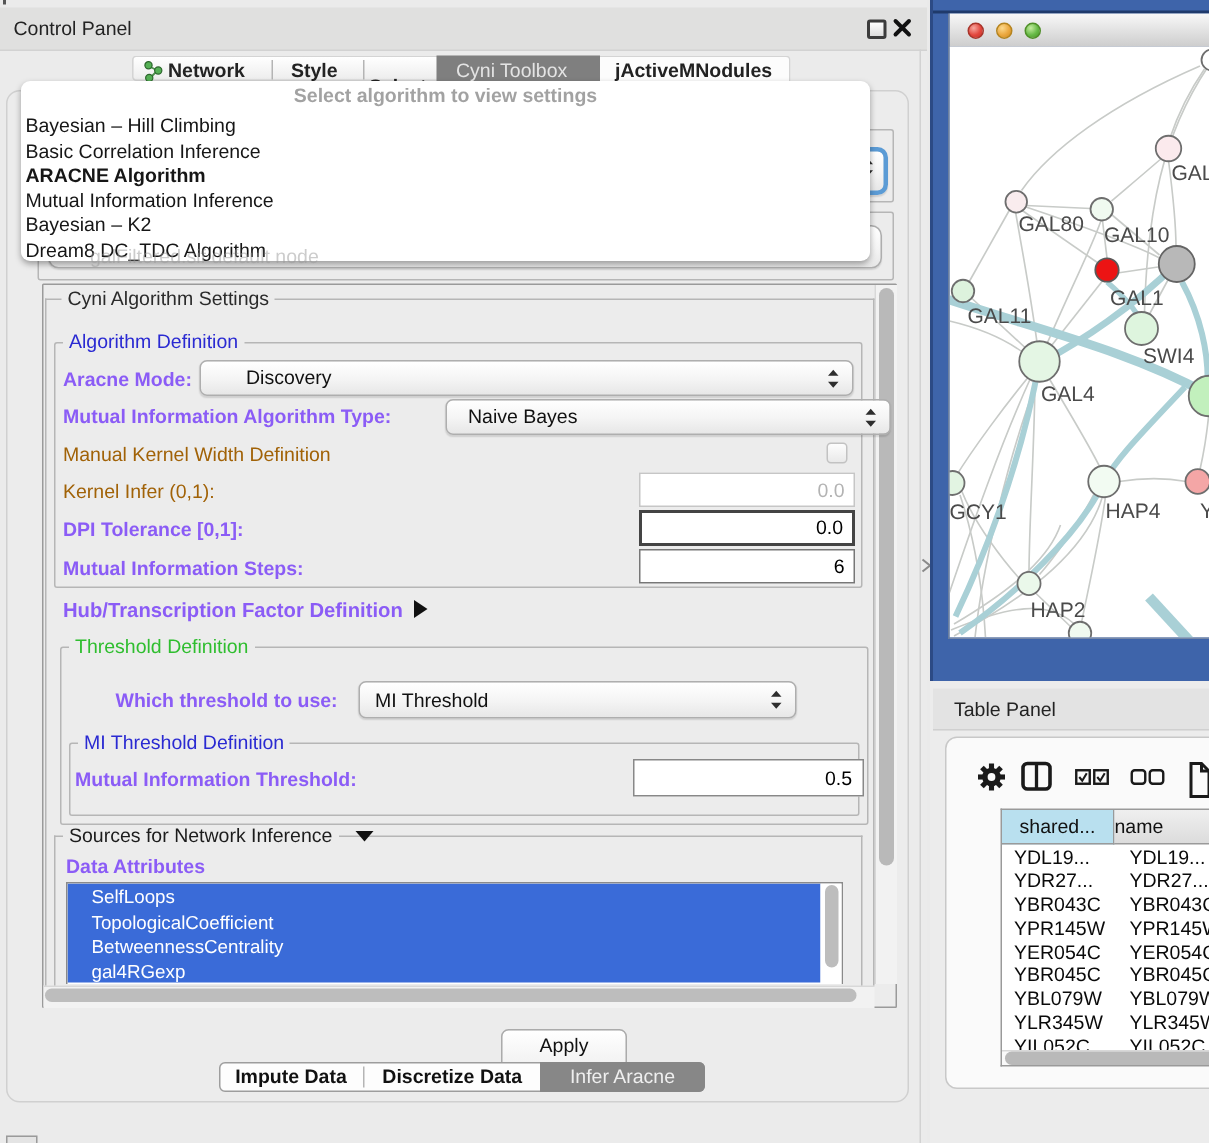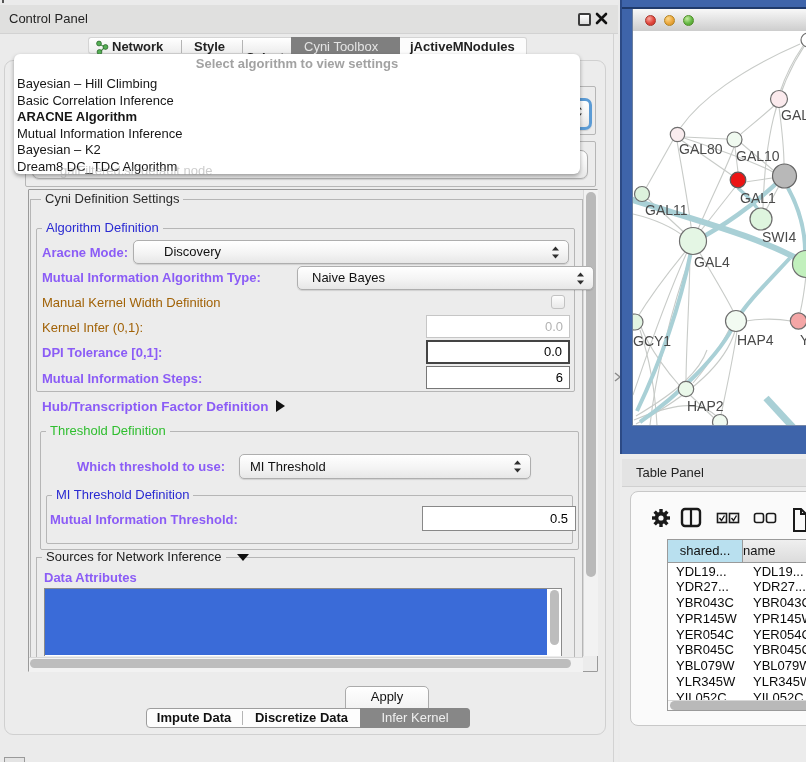--- a/index.html
+++ b/index.html
@@ -66,21 +66,21 @@
 
 <div class="abs" style="left:28px;top:189px;width:570px;height:483px;border:1px solid #9a9a9a;border-radius:1px;box-sizing:border-box;background:#ececec;"></div>
 
 <div class="abs" style="left:583px;top:190px;width:14px;height:466px;background:#f2f2f2;border-left:1px solid #d8d8d8;"></div>
 <div class="abs" style="left:585.5px;top:192px;width:10px;height:385px;background:#b9b9b9;border-radius:5px;"></div>
 
 <div class="abs" style="left:29px;top:657px;width:554px;height:14px;background:#f2f2f2;border-top:1px solid #d8d8d8;"></div>
 <div class="abs" style="left:30px;top:658.5px;width:541px;height:9.5px;background:#bdbdbd;border-radius:5px;"></div>
 
 <div class="abs" style="left:30px;top:199px;width:551px;height:457px;border:1px solid #b6b6b6;border-bottom:none;"></div>
-<div class="gtitle" style="left:41px;top:192px;color:#2b2b2b;">Cyni Definition Settings</div>
+<div class="gtitle" style="left:41px;top:192px;color:#2b2b2b;">Cyni Algorithm Settings</div>
 
 <div class="group" style="left:36px;top:228px;width:537px;height:162px;"></div>
 <div class="gtitle" style="left:42px;top:221px;color:#2a2ad2;">Algorithm Definition</div>
 
 <div class="lbl abs" style="left:42px;top:245px;">Aracne Mode:</div>
 <div class="combo" style="left:133px;top:240px;width:434px;height:22px;">
   <span class="ct" style="left:30px;line-height:22px;">Discovery</span>
   <svg width="9" height="13" style="position:absolute;right:8px;top:4.5px;">
       <path d="M4.5 0.5 L8 4.5 L1 4.5 Z M4.5 12.5 L8 8.5 L1 8.5 Z" fill="#2e2e2e"></path>
     </svg>
@@ -123,31 +123,35 @@
 
 <div class="abs" style="left:36px;top:557px;width:537px;height:99px;border:1px solid #b6b6b6;border-bottom:none;"></div>
 <div class="gtitle" style="left:42px;top:550px;color:#1c1c1c;">Sources for Network Inference</div>
 <svg class="abs" style="left:236px;top:552px;" width="14" height="10">
     <path d="M1 2 L13 2 L7 9 Z" fill="#111"></path>
   </svg>
 <div class="lbl abs" style="left:44px;top:570px;">Data Attributes</div>
 
 <div class="abs" style="left:44px;top:588px;width:518px;height:68px;background:#fff;border:1px solid #8a8a8a;border-bottom:none;box-sizing:border-box;overflow:hidden;">
   <div style="position:absolute;left:0px;top:0;width:502px;height:66px;background:#3a6bd8;"></div>
+  <div style="position:absolute;left:16px;top:1px;font-size:12.5px;color:#fff;line-height:16.5px;white-space:pre;">SelfLoops
+TopologicalCoefficient
+BetweennessCentrality
+gal4RGexp</div>
   <div style="position:absolute;left:502px;top:0;width:16px;height:68px;background:#fff;"></div>
   <div style="position:absolute;left:505px;top:1px;width:9px;height:55px;background:#bdbdbd;border-radius:5px;"></div>
 </div>
 
-<div class="abs" style="left:345px;top:686px;width:84px;height:33px;border:1px solid #ababab;border-radius:5px;background:linear-gradient(#ffffff,#ededed);box-sizing:border-box;text-align:center;line-height:19px;font-size:13px;color:#111;">Apply</div>
+<div class="abs" style="left:334px;top:686px;width:84px;height:33px;border:1px solid #ababab;border-radius:5px;background:linear-gradient(#ffffff,#ededed);box-sizing:border-box;text-align:center;line-height:19px;font-size:13px;color:#111;">Apply</div>
 
 <div class="abs" style="left:146px;top:708px;width:324px;height:20px;border:1px solid #9d9d9d;border-radius:4px;background:#fdfdfd;box-sizing:border-box;"></div>
 <div class="abs" style="left:146px;top:708px;width:96px;height:20px;line-height:20px;text-align:center;font-size:13px;font-weight:bold;color:#111;">Impute Data</div>
 <div class="abs" style="left:242px;top:711px;width:1px;height:14px;background:#b5b5b5;"></div>
 <div class="abs" style="left:243px;top:708px;width:117px;height:20px;line-height:20px;text-align:center;font-size:13px;font-weight:bold;color:#111;">Discretize Data</div>
-<div class="abs" style="left:360px;top:708px;width:110px;height:20px;background:#878787;border-radius:0 4px 4px 0;line-height:20px;text-align:center;font-size:13px;color:#efefef;">Infer Kernel</div>
+<div class="abs" style="left:360px;top:708px;width:110px;height:20px;background:#878787;border-radius:0 4px 4px 0;line-height:20px;text-align:center;font-size:13px;color:#efefef;">Infer Aracne</div>
 
 <div class="abs" style="left:4px;top:757px;width:19px;height:10px;border:1px solid #9a9a9a;background:#e4e4e4;"></div>
 
 <svg class="abs" style="left:614px;top:372px;" width="8" height="10">
     <path d="M1 9 L6 5 L1 1" fill="none" stroke="#8a8a8a" stroke-width="1.4"></path>
   </svg>
 
 <div class="abs" style="left:14px;top:54px;width:566px;height:120px;background:#fff;border-radius:6px;box-shadow:0 2px 4px rgba(0,0,0,0.35);"></div>
 <div class="abs" style="left:14px;top:56px;width:566px;text-align:center;font-size:13px;font-weight:bold;color:#a2a2a2;">Select algorithm to view settings</div>
 <div class="abs" style="left:60px;top:163px;font-size:13px;color:#9a9a9a;opacity:0.5;z-index:30;">galFiltered.sif default node</div>

